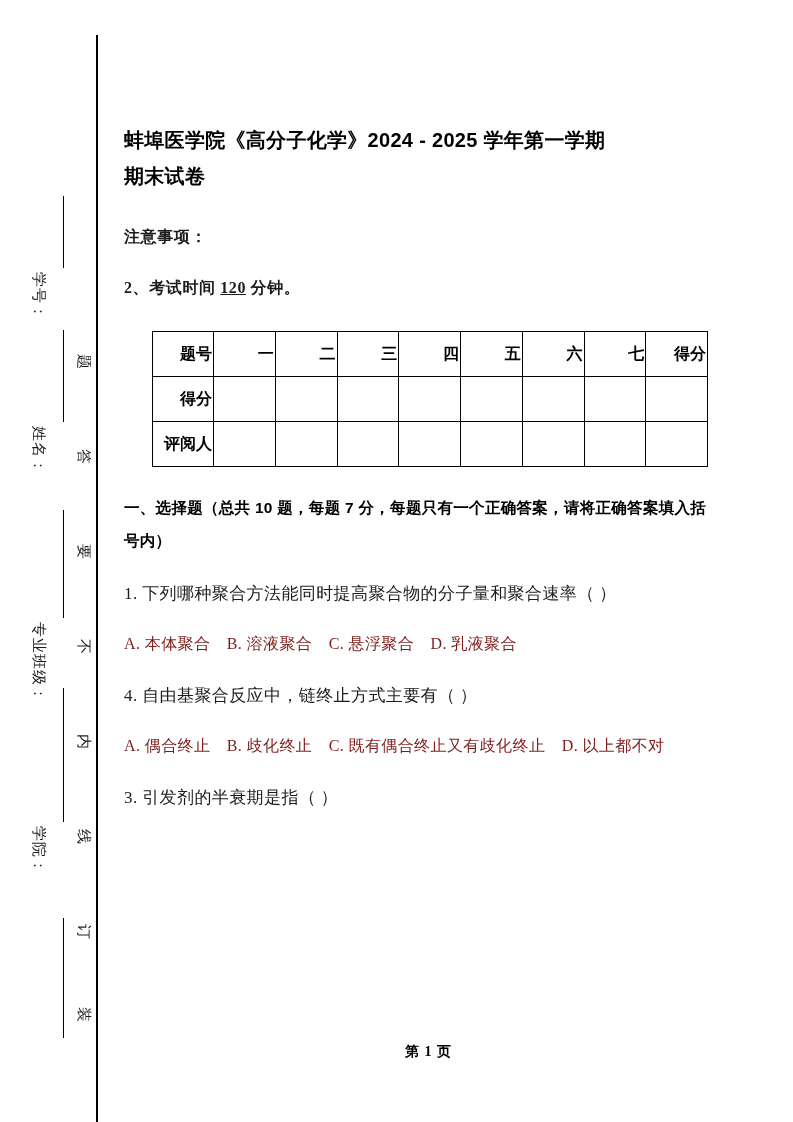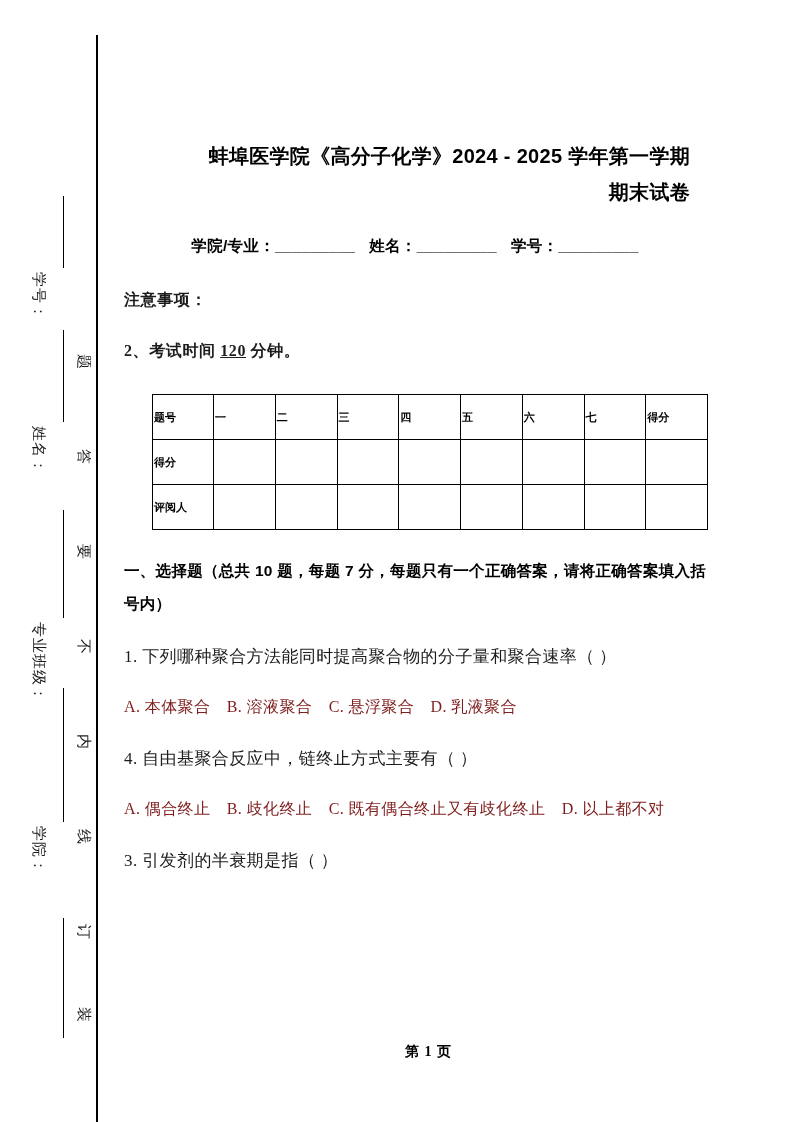--- a/index.html
+++ b/index.html
@@ -71,27 +71,27 @@
   
   #content {
     position: absolute;
     left: 124px;
     top: 0;
     width: 582px;
     height: 1122px;
   }
 
   #doc-title {
-    margin: 16px;
+    margin: 0;
     padding-top: 122px;
     font-family: "Liberation Sans", "DejaVu Sans", sans-serif;
     font-weight: bold;
     font-size: 20px;
     line-height: 36px;
-    text-align: right;
+    text-align: left;
     letter-spacing: 0.3px;
   }
 
   #student-info-line {
     margin-top: 26px;
     text-align: center;
     font-family: "Liberation Sans", "DejaVu Sans", sans-serif;
     font-weight: bold;
     font-size: 15.5px;
     letter-spacing: 0.3px;
@@ -114,25 +114,25 @@
   #score-table {
     margin-top: 30px;
     margin-left: 28px;
     width: 556px;
     border-collapse: collapse;
     table-layout: fixed;
   }
   #score-table td {
     border: 1.5px solid #000000;
     height: 42px;
-    text-align: left;
+    text-align: right;
     vertical-align: middle;
     font-family: "Liberation Sans", "DejaVu Sans", sans-serif;
     font-weight: bold;
-    font-size: 11px;
+    font-size: 16px;
   }
   #score-table td.rowhead { width: 58px; }
   #score-table td.empty-cell { font-weight: normal; }
 
   
   #section-heading {
     margin-top: 24px;
     font-family: "Liberation Sans", "DejaVu Sans", sans-serif;
     font-weight: bold;
     font-size: 15.5px;
@@ -197,23 +197,20 @@
   <div class="seal-warn-char" style="top:1005px;">装</div>
 </div>
 
 <div id="content">
 
   <h1 id="doc-title">
     <span>蚌埠医学院《高分子化学》2024 - 2025 学年第一学期</span><br>
     <span>期末试卷</span>
   </h1>
 
-  <div id="student-info-line">
-    <span>学院/专业：</span><span>_________</span><span class="gap"></span><span>姓名：</span><span>_________</span><span class="gap"></span><span>学号：</span><span>_________</span>
-  </div>
 
   <div class="note-line" id="note-heading">注意事项：</div>
   <div class="note-line"><span>2、考试时间 </span><span class="uline">120</span><span> 分钟。</span></div>
 
   <table id="score-table">
     <tbody>
       <tr>
         <td class="rowhead">题号</td>
         <td>一</td>
         <td>二</td>

